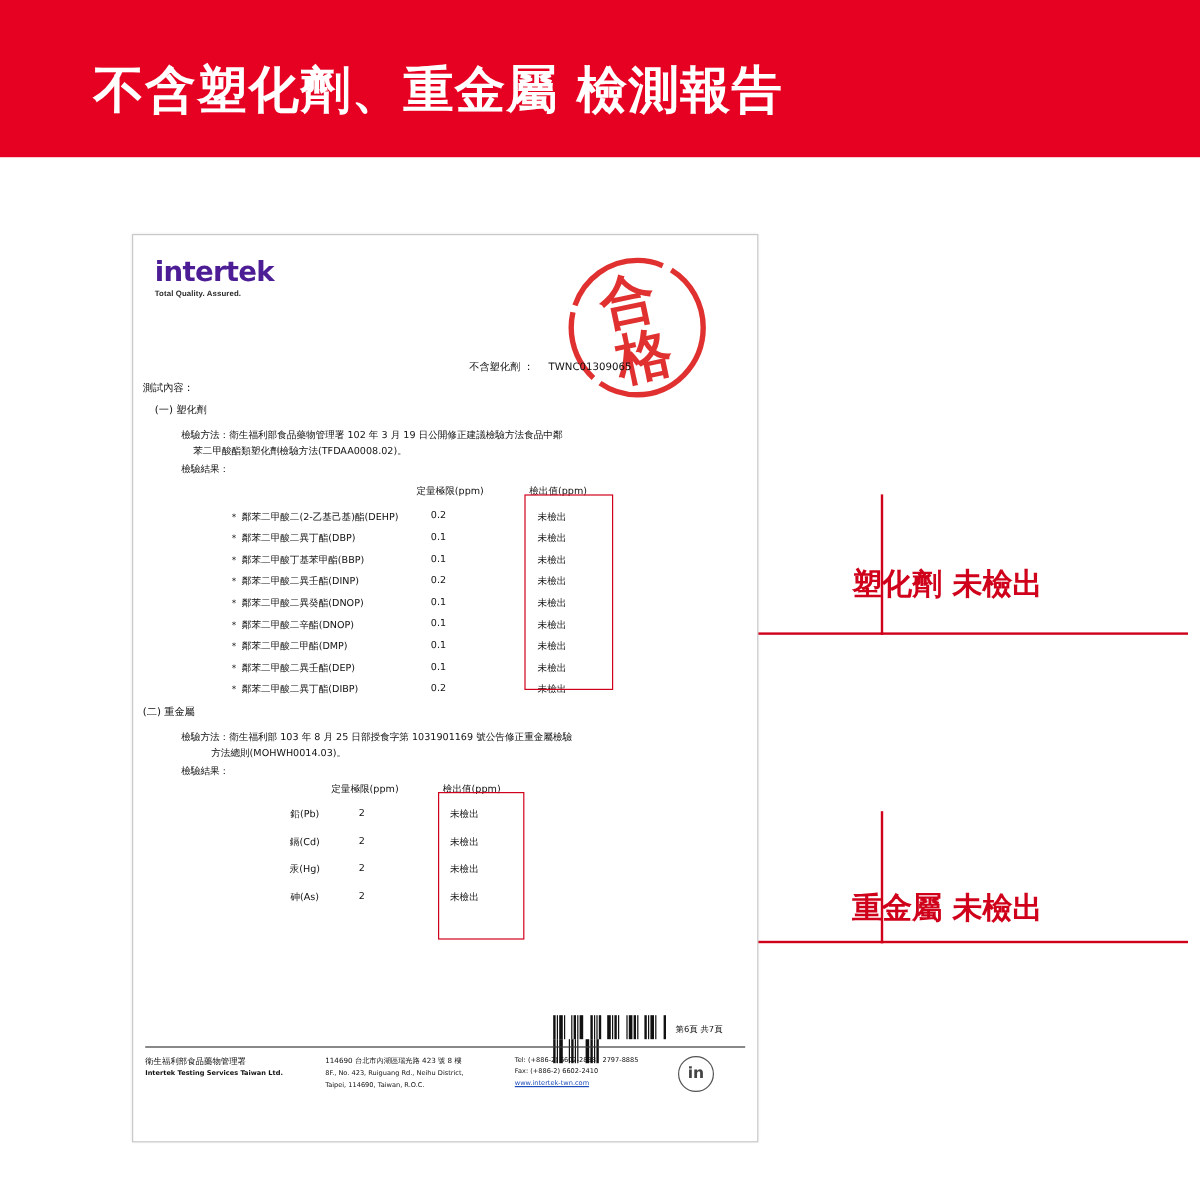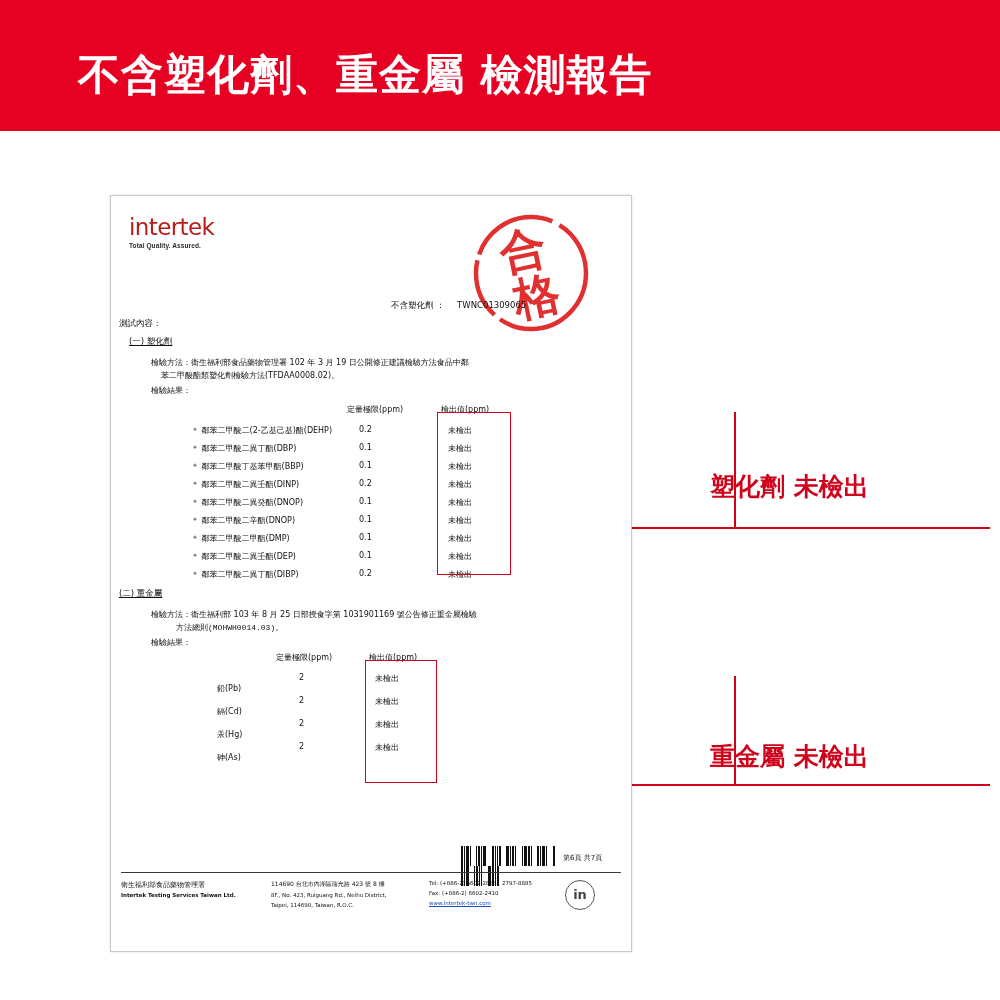--- a/index.html
+++ b/index.html
@@ -48,23 +48,23 @@
     overflow: hidden;
   }
 
   .logo {
     position: absolute;
     left: 18px;
     top: 18px;
   }
   .logo-word {
     font-size: 23px;
-    font-weight: normal;
+    font-weight: bold;
     letter-spacing: -0.6px;
-    color: #b91c1c;
+    color: #4c1d95;
     font-family: "DejaVu Sans", sans-serif;
   }
   .logo-sub {
     margin-top: 2px;
     font-size: 6.5px;
     font-weight: bold;
     color: #2b2b2b;
     letter-spacing: 0.1px;
   }
 
@@ -73,21 +73,21 @@
     position: absolute;
     font-family: "DejaVu Sans", sans-serif;
     color: #111;
     white-space: nowrap;
   }
   .t8 { font-size: 8px; }
   .t85 { font-size: 8.5px; }
   .t7 { font-size: 7px; }
   .t6 { font-size: 6px; }
   .t55 { font-size: 5.5px; }
-  .u { text-decoration: underline; }
+  .u { }
 
   .report-no {
     position: absolute;
     left: 280px;
     top: 104px;
     font-size: 8.5px;
   }
   .label-content { left: 8px; top: 122px; }
   .sec1-title { left: 18px; top: 140px; }
   .sec1-method { left: 40px; top: 161px; }
@@ -97,27 +97,27 @@
   .col-head-limit1 { left: 236px; top: 208px; }
   .col-head-value1 { left: 330px; top: 208px; }
 
   
   .p-row-name { left: 80px; }
   .p-row-limit { left: 248px; text-align: left; }
   .p-row-value { left: 337px; }
 
   .sec2-title { left: 8px; top: 392px; }
   .sec2-method { left: 40px; top: 413px; }
-  .sec2-method2 { left: 65px; top: 426px; font-family: Liberation Mono, monospace; }
+  .sec2-method2 { left: 65px; top: 426px; }
   .sec2-result { left: 40px; top: 441px; }
 
   .col-head-limit2 { left: 165px; top: 456px; }
   .col-head-value2 { left: 258px; top: 456px; }
 
-  .m-row-name { left: 106px; text-align: left; width: 48px; margin-top: 10px; }
+  .m-row-name { left: 119px; text-align: center; width: 48px; }
   .m-row-limit { left: 188px; }
   .m-row-value { left: 264px; }
 
   
   .value-box {
     position: absolute;
     border: 1.6px solid #d0021b;
     box-sizing: border-box;
   }
   .box-plast {

